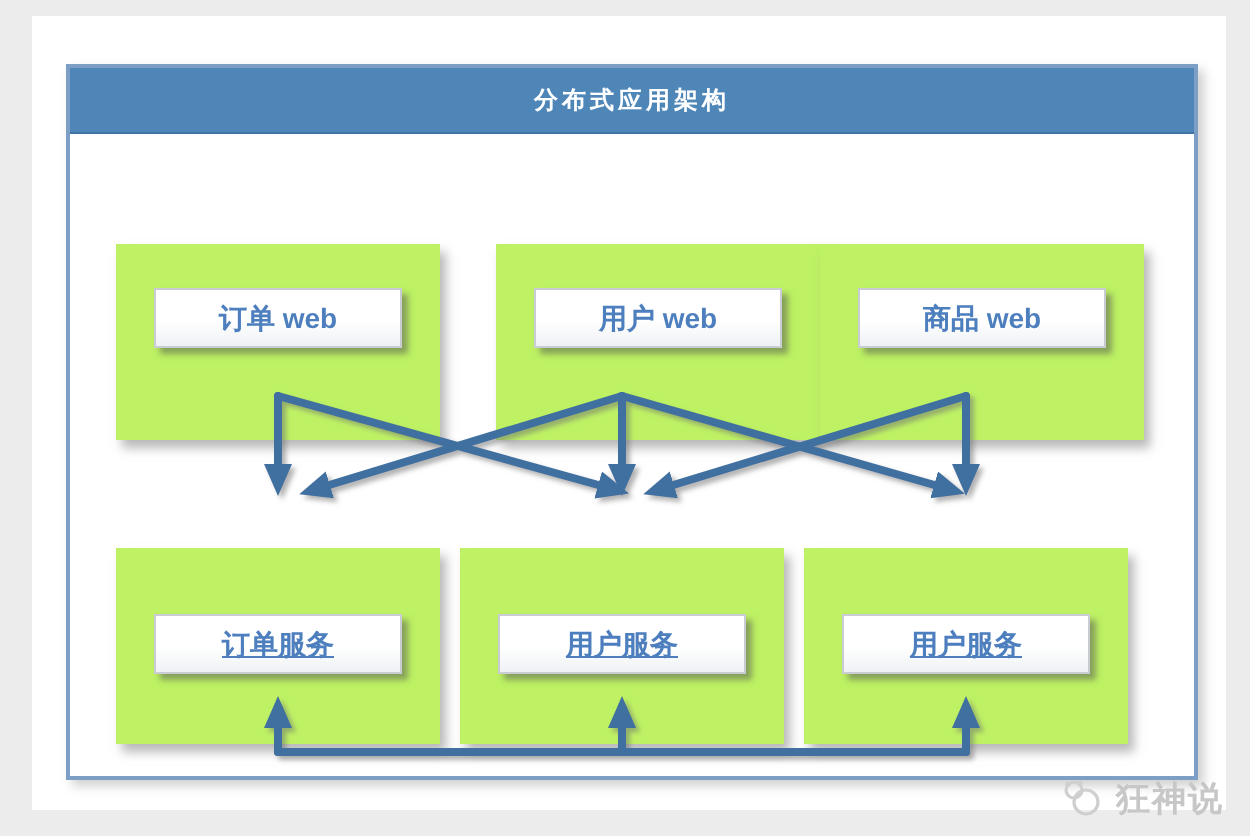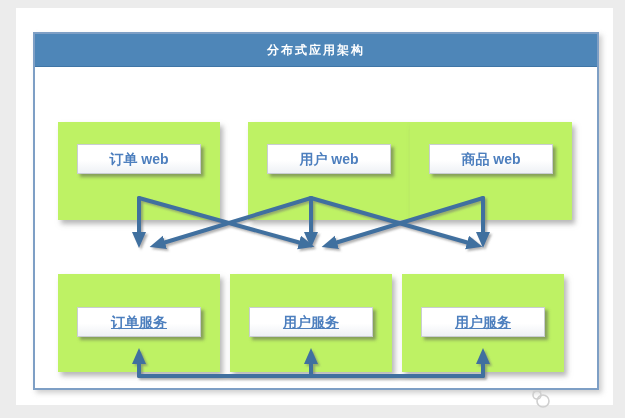--- a/index.html
+++ b/index.html
@@ -109,13 +109,14 @@
 
 <div class="watermark">
   <svg width="24" height="22" viewBox="0 0 24 22">
     <g fill="none" stroke="#cfcfcf" stroke-width="1.6">
       <circle cx="8" cy="7" r="4"></circle>
       <circle cx="14" cy="13" r="6"></circle>
       <circle cx="5" cy="4" r="1.3" fill="#cfcfcf" stroke="none"></circle>
       <circle cx="11" cy="3.5" r="1.3" fill="#cfcfcf" stroke="none"></circle>
     </g>
   </svg>
+  <span>狂神说</span>
 </div>
 
 </body></html>

